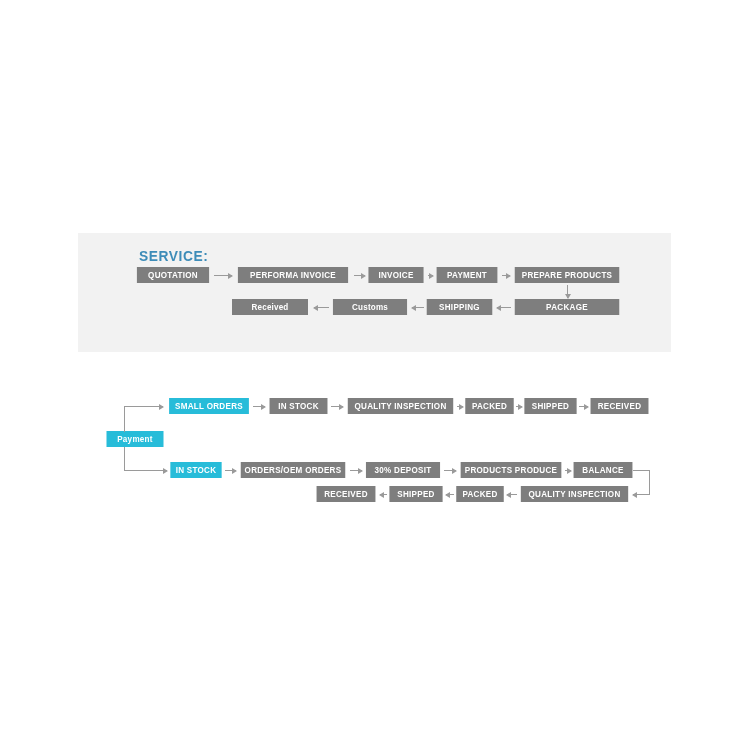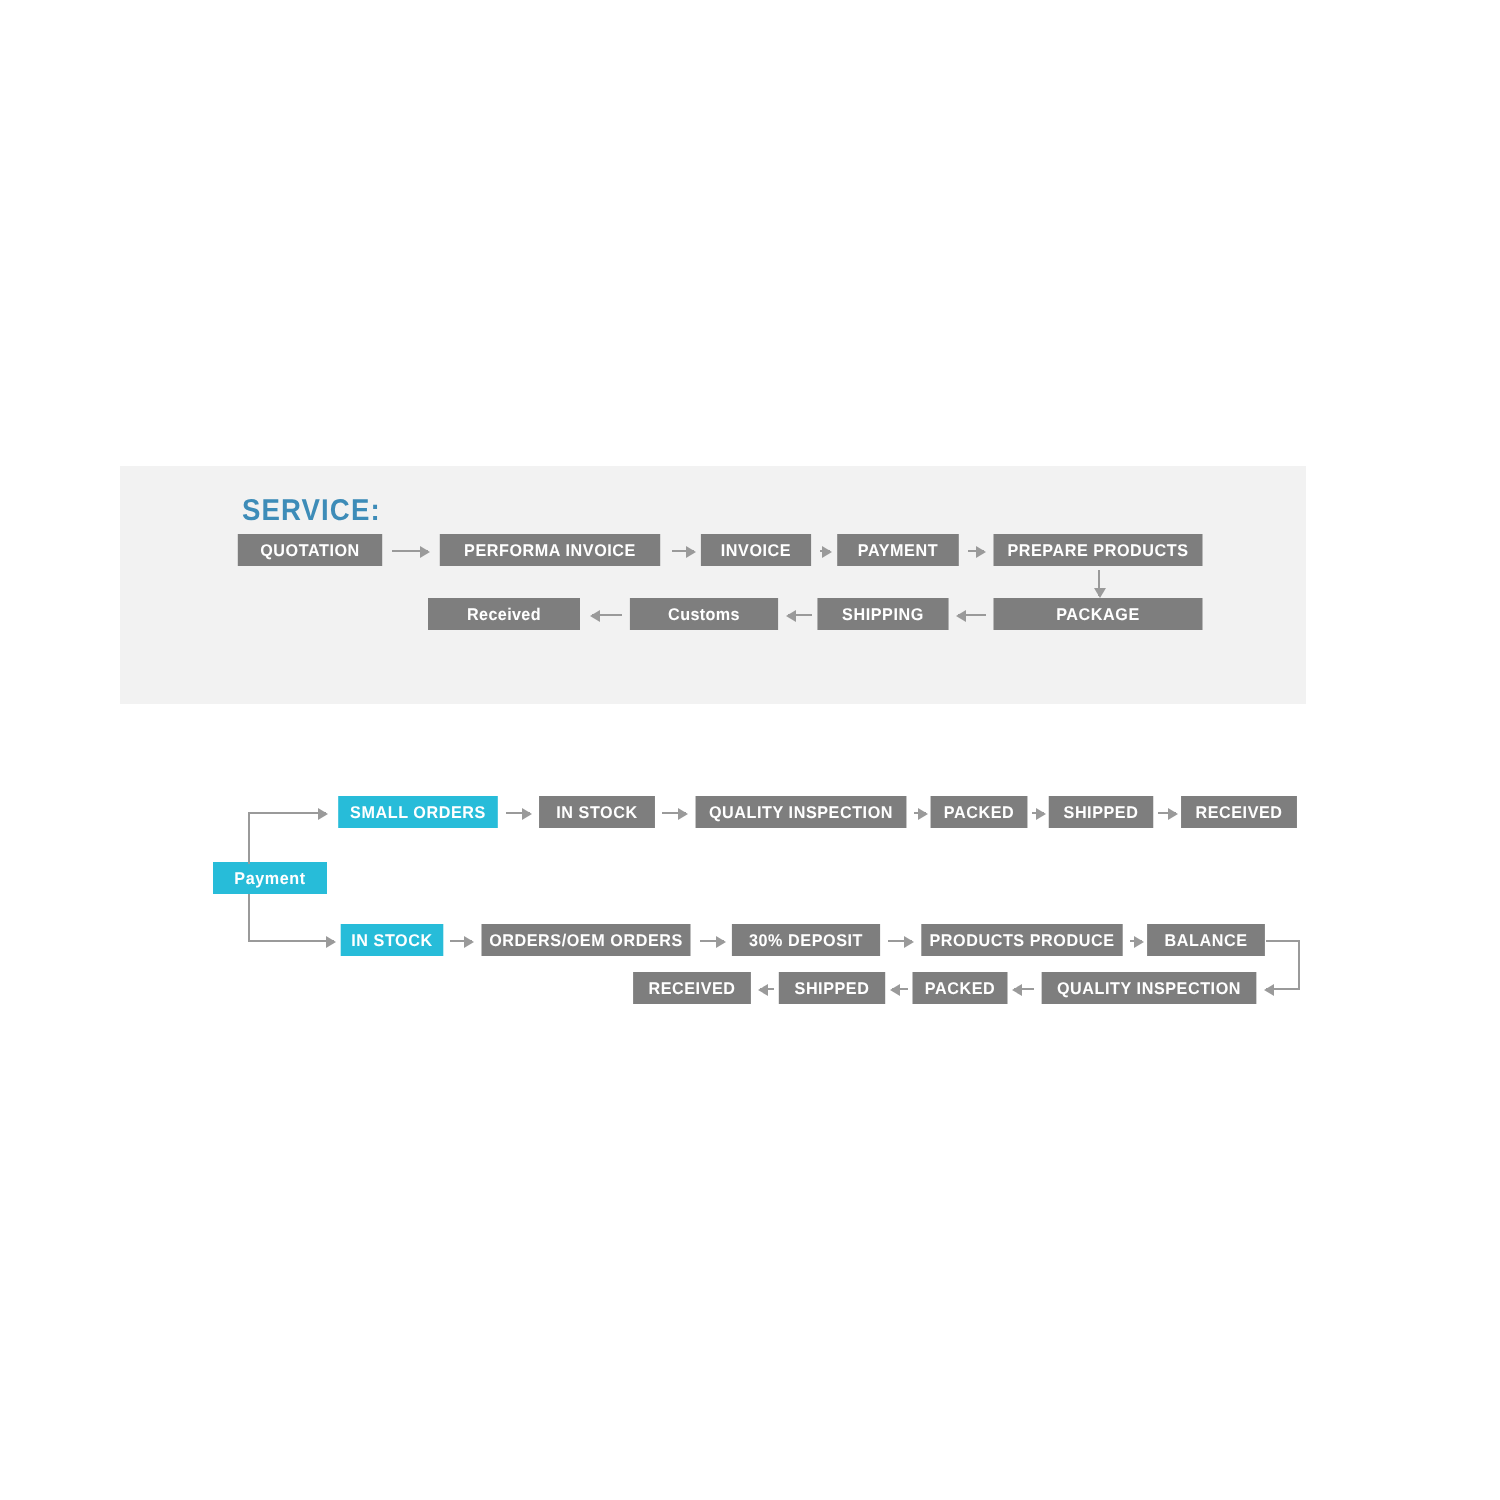--- a/index.html
+++ b/index.html
@@ -11,21 +11,21 @@
     width: 750px;
     height: 750px;
     position: relative;
     font-family: "Liberation Sans", sans-serif;
     overflow: hidden;
   }
 
   
   #service-panel {
     position: absolute;
-    left: 60px;
+    left: 78px;
     top: 233px;
     width: 593px;
     height: 119px;
     background: #f2f2f2;
   }
   #service-title {
     position: absolute;
     left: 61px;
     top: 14px;
     color: #3d8cb8;

